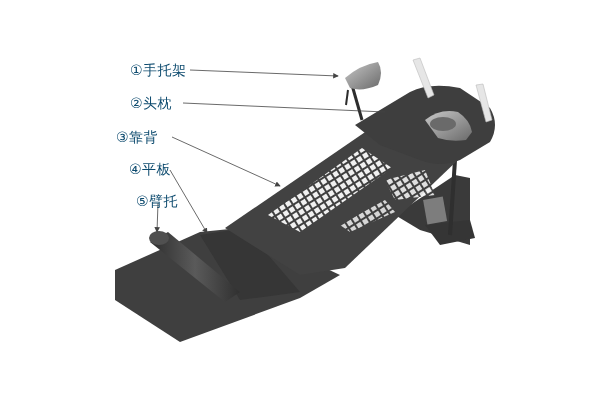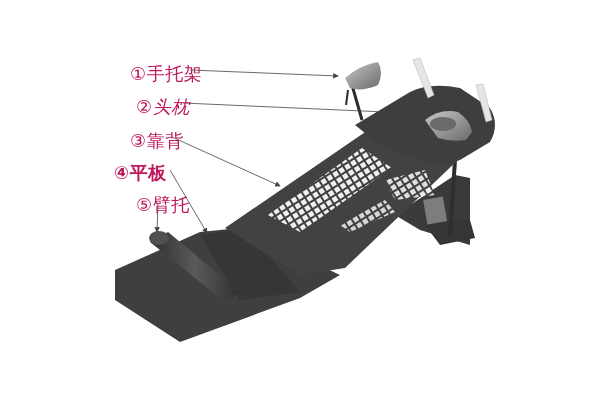--- a/index.html
+++ b/index.html
@@ -1,17 +1,17 @@
 <!DOCTYPE html>
 <html><head>
   <meta charset="utf-8">
   <style>
     html, body { margin: 0; padding: 0; background: #ffffff; }
     body { width: 600px; height: 400px; position: relative; overflow: hidden; font-family: "DejaVu Sans", sans-serif; }
-    .label { position: absolute; font-size: 18px; color: #be185d; letter-spacing: 0.5px; white-space: nowrap; }
+    .label { position: absolute; font-size: 14px; color: #0c4a6e; letter-spacing: 0.5px; white-space: nowrap; }
     svg.drawing { position: absolute; left: 0; top: 0; }
   </style>
 </head>
 <body>
 
 <svg class="drawing" width="600" height="400" viewBox="0 0 600 400">
   <defs>
     <marker id="arrow" markerWidth="7" markerHeight="7" refX="6" refY="3.5" orient="auto">
       <path d="M0,0 L7,3.5 L0,7 Z" fill="#444"></path>
     </marker>
@@ -77,16 +77,16 @@
   <g stroke="#444" stroke-width="0.8" fill="none">
     <line x1="190" y1="70" x2="338" y2="76" marker-end="url(#arrow)"></line>
     <line x1="183" y1="103" x2="385" y2="112"></line>
     <line x1="172" y1="137" x2="280" y2="186" marker-end="url(#arrow)"></line>
     <line x1="170" y1="170" x2="207" y2="233" marker-end="url(#arrow)"></line>
     <line x1="158" y1="203" x2="157" y2="232" marker-end="url(#arrow)"></line>
   </g>
 </svg>
 
 <div class="label" style="left:130px;top:62px;">①手托架</div>
-<div class="label" style="left:136px;top:95px;font-style:italic;">②头枕</div>
-<div class="label" style="left:130px;top:129px;">③靠背</div>
-<div class="label" style="left:114px;top:161px;font-weight:bold;">④平板</div>
+<div class="label" style="left:130px;top:95px;">②头枕</div>
+<div class="label" style="left:116px;top:129px;">③靠背</div>
+<div class="label" style="left:129px;top:161px;">④平板</div>
 <div class="label" style="left:136px;top:193px;">⑤臂托</div>
 
 </body></html>

